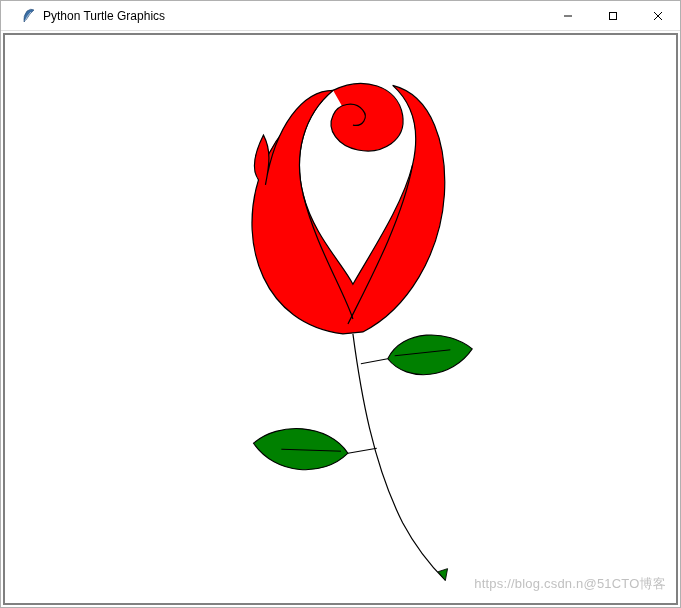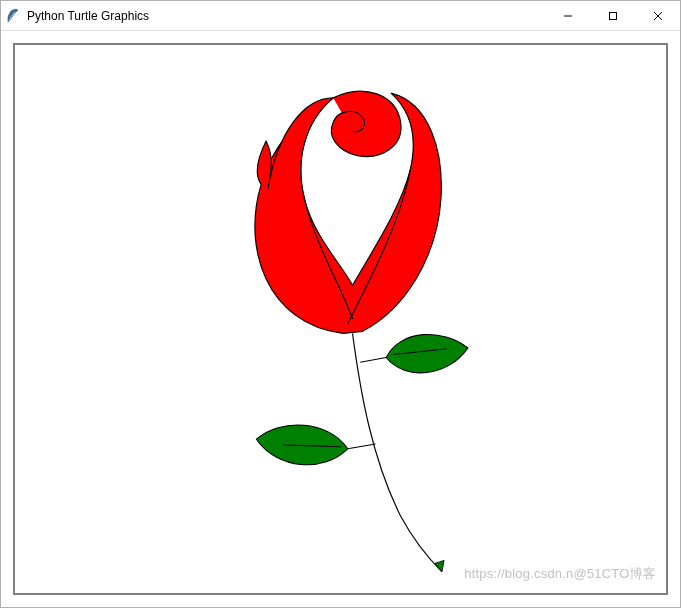--- a/index.html
+++ b/index.html
@@ -18,21 +18,21 @@
       border: 1px solid #b0b0b0;
       background: #fff;
       display: flex;
       flex-direction: column;
     }
     .titlebar {
       height: 30px;
       background: #ffffff;
       display: flex;
       align-items: center;
-      padding-left: 4px;
+      padding-left: 20px;
       border-bottom: 1px solid #e0e0e0;
       position: relative;
     }
     .titlebar .app-icon {
       width: 16px;
       height: 16px;
       margin-right: 6px;
       display: flex;
       align-items: center;
       justify-content: center;
@@ -57,21 +57,21 @@
       color: #000;
       background: transparent;
       border: none;
       cursor: default;
     }
     .canvas-area {
       flex: 1;
       background: #fff;
       position: relative;
       border: 2px solid #808080;
-      margin: 12px;
+      margin: 2px;
     }
     .watermark {
       position: absolute;
       right: 10px;
       bottom: 10px;
       color: rgba(140,140,140,0.55);
       font-size: 13px;
       font-family: Arial, sans-serif;
       letter-spacing: 0.2px;
     }

